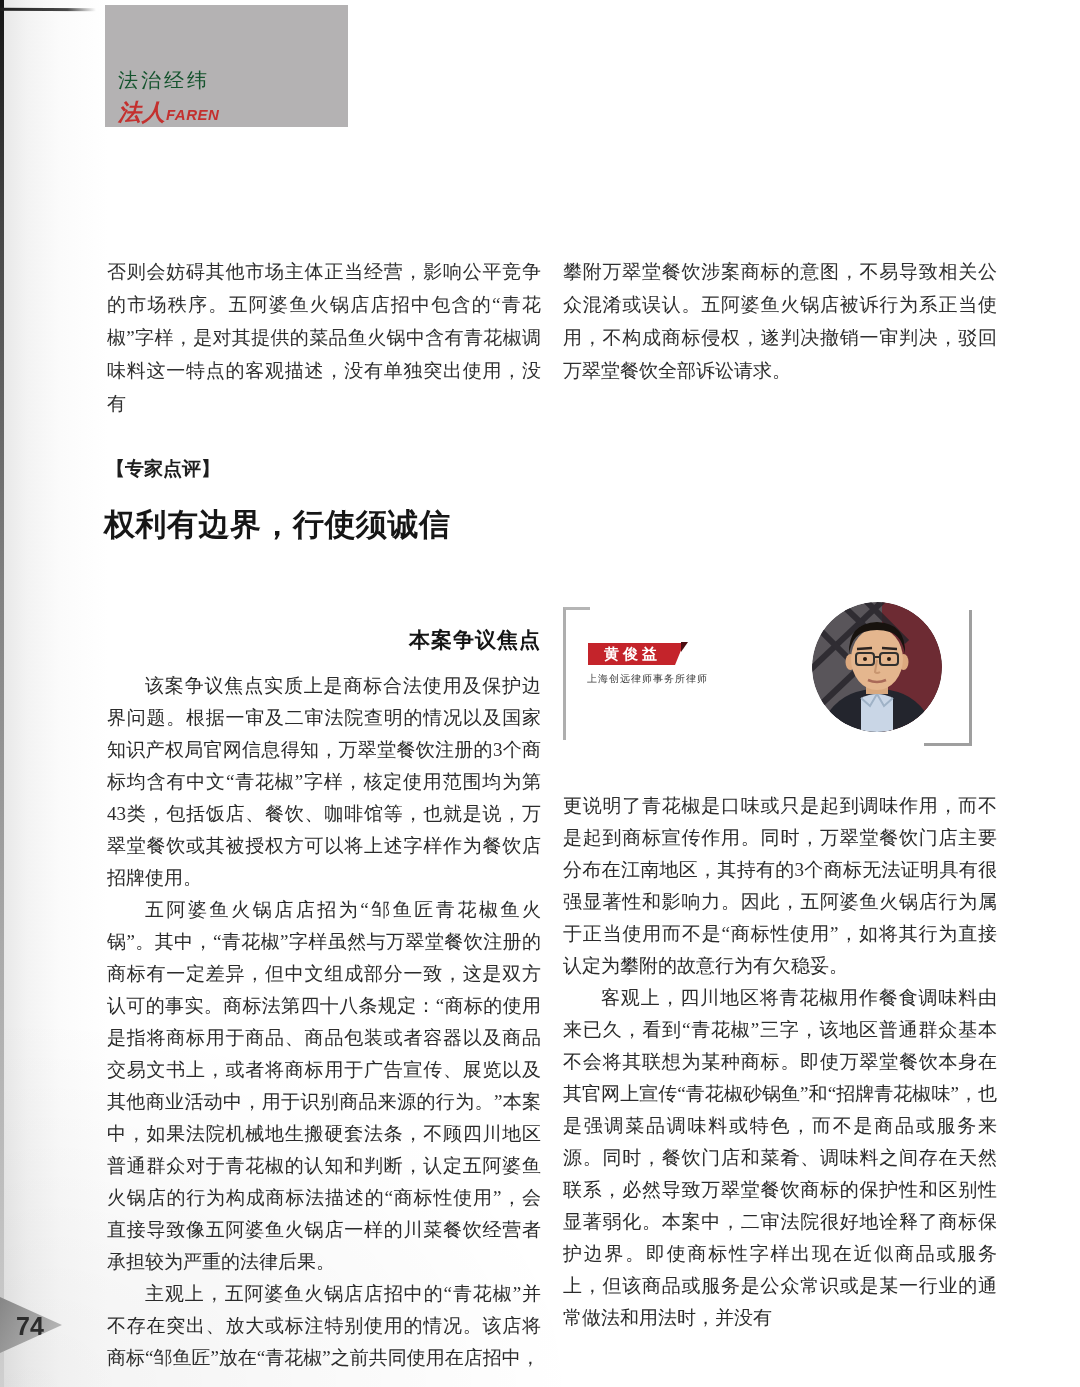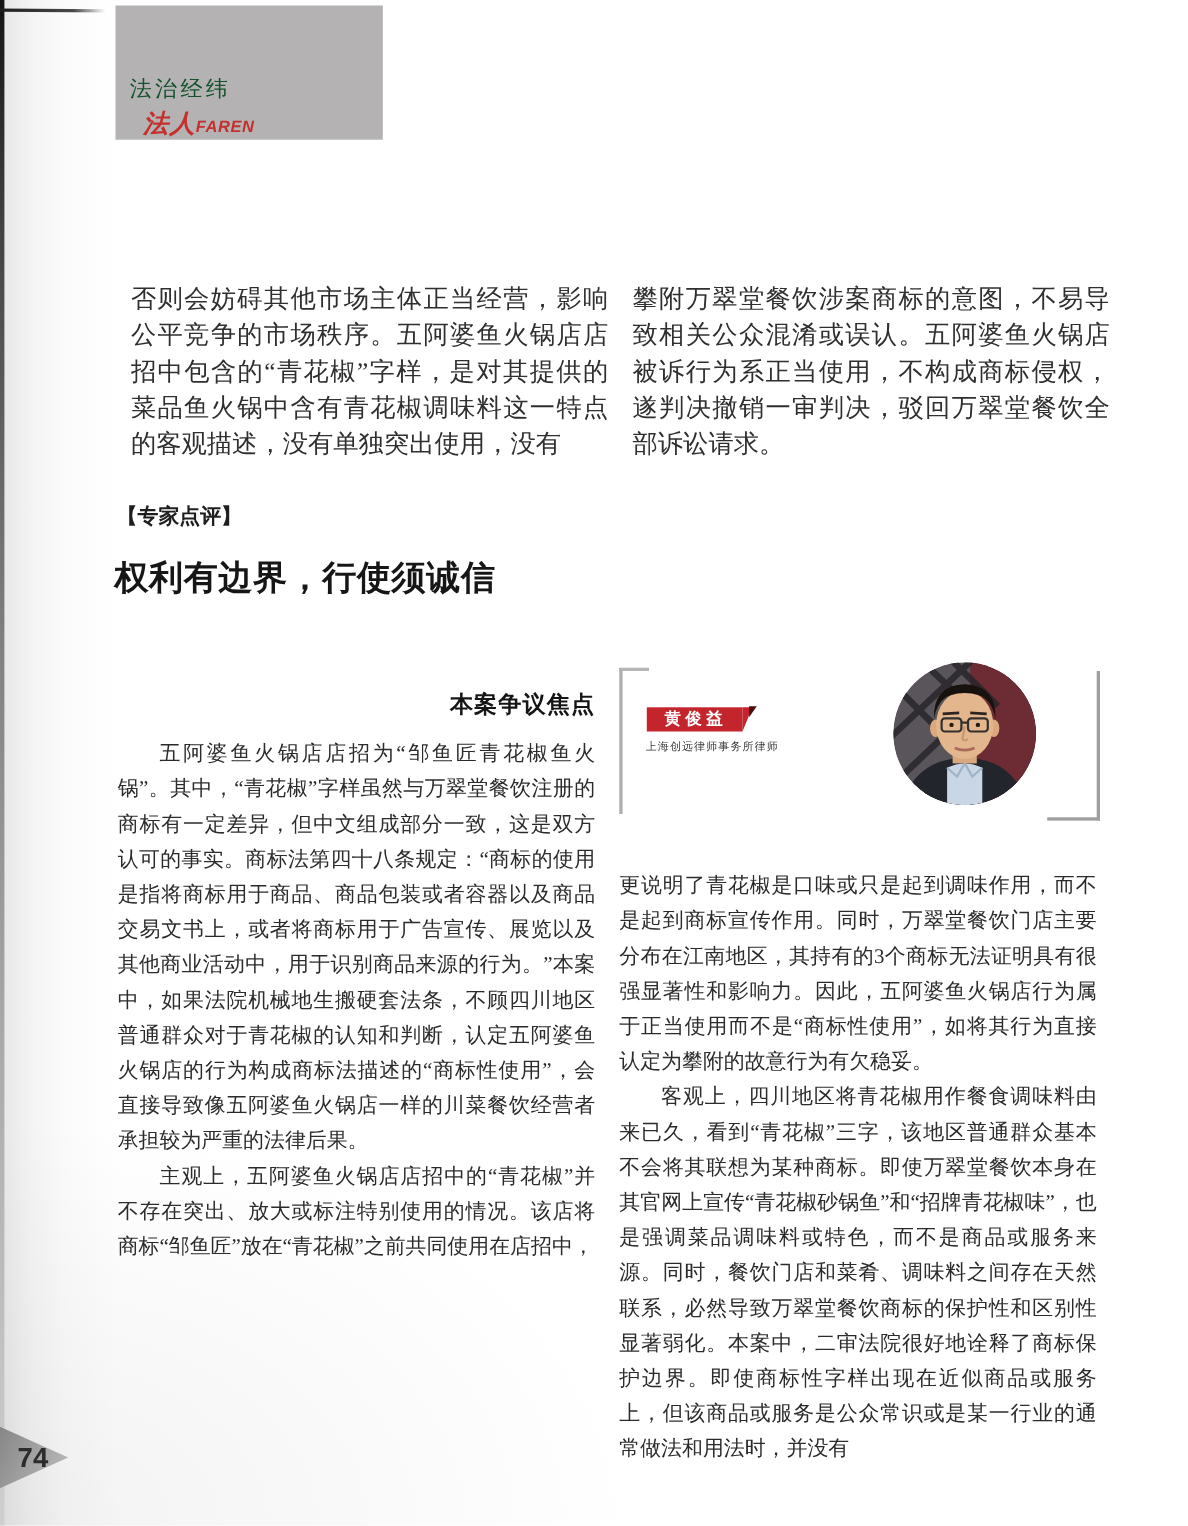--- a/index.html
+++ b/index.html
@@ -20,44 +20,44 @@
   .top-line{position:absolute;left:0;top:8px;width:96px;height:3px;
     background:linear-gradient(90deg,#1d1d1d 0%,#4a4a4a 70%,rgba(80,80,80,0) 100%);
     transform:rotate(0.4deg);}
   
   .header-box{position:absolute;left:105px;top:5px;width:243px;height:122px;background:#b4b2b3;}
   .header-label{position:absolute;left:13px;top:62px;
     font-family:"Liberation Sans","DejaVu Sans",sans-serif;
     font-size:20px;font-weight:500;color:#14532d;letter-spacing:3px;}
   .header-logo{position:absolute;left:13px;top:92px;white-space:nowrap;
     font-family:"Liberation Sans","DejaVu Sans",sans-serif;font-style:italic;font-weight:800;}
-  .logo-cn{font-size:23px;color:#c4302e;letter-spacing:1px;margin-left:12px;}
+  .logo-cn{font-size:23px;color:#c4302e;letter-spacing:1px;}
   .logo-en{font-size:15px;color:#c4302e;letter-spacing:0.5px;}
   
   .col{position:absolute;width:434px;text-align:justify;text-justify:inter-character;}
-  .intro{font-size:23px;line-height:33px;color:#2f2f2f;margin-left:12px;}
+  .intro{font-size:19px;line-height:33px;color:#2f2f2f;}
   .intro-left{left:107px;top:255px;}
   .intro-right{left:563px;top:255px;}
   
   .kicker{position:absolute;left:106px;top:456px;
     font-family:"Liberation Sans","DejaVu Sans",sans-serif;
     font-size:19px;font-weight:600;color:#1e1e1e;}
   .title{position:absolute;left:104px;top:504px;
     font-family:"Liberation Sans","DejaVu Sans",sans-serif;
     font-size:31px;font-weight:800;color:#161616;letter-spacing:0.5px;}
   .section-heading{position:absolute;left:107px;top:626px;width:434px;text-align:right;
     font-size:21px;font-weight:700;color:#151515;letter-spacing:1px;}
   
   .body-text{font-size:19px;line-height:32px;color:#2b2b2b;}
   .body-left{left:107px;top:670px;}
   .body-right{left:563px;top:790px;}
   .body-text p{margin:0;}
   .indent{text-indent:2em;}
   
-  .expert-card{position:absolute;left:563px;top:598px;width:433px;height:152px;padding-left:28px;}
+  .expert-card{position:absolute;left:563px;top:598px;width:433px;height:152px;}
   .bracket-tl{position:absolute;left:0;top:9px;width:24px;height:130px;
     border-left:3px solid #aeaeae;border-top:3px solid #b5b5b5;}
   .bracket-br{position:absolute;right:24px;top:12px;width:45px;height:133px;
     border-right:3px solid #9f9f9f;border-bottom:3px solid #9f9f9f;}
   .name-badge{position:absolute;left:25px;top:45px;height:22px;line-height:22px;
     background:#c4242b;color:#ffffff;padding:0 14px 0 16px;
     font-family:"Liberation Sans","DejaVu Sans",sans-serif;
     font-size:15px;font-weight:700;letter-spacing:4px;}
   .badge-fold{position:absolute;right:-9px;top:0;width:0;height:0;
     border-top:22px solid #c4242b;border-right:9px solid transparent;}
@@ -141,20 +141,21 @@
           <circle cx="53" cy="57" r="2" fill="#27190f"></circle>
           <circle cx="77" cy="57" r="2" fill="#27190f"></circle>
           <path d="M65,58 L63,70 Q65,72 68,70" fill="none" stroke="#c89670" stroke-width="2"></path>
           <path d="M56,78 Q65,82 74,78" fill="none" stroke="#a96a58" stroke-width="2.5"></path>
         </g>
       </svg>
     </div>
   </div>
 
   <div class="col body-text body-left">
+    <p class="indent">该案争议焦点实质上是商标合法使用及保护边界问题。根据一审及二审法院查明的情况以及国家知识产权局官网信息得知，万翠堂餐饮注册的3个商标均含有中文“青花椒”字样，核定使用范围均为第43类，包括饭店、餐饮、咖啡馆等，也就是说，万翠堂餐饮或其被授权方可以将上述字样作为餐饮店招牌使用。</p>
     <p class="indent">五阿婆鱼火锅店店招为“邹鱼匠青花椒鱼火锅”。其中，“青花椒”字样虽然与万翠堂餐饮注册的商标有一定差异，但中文组成部分一致，这是双方认可的事实。商标法第四十八条规定：“商标的使用是指将商标用于商品、商品包装或者容器以及商品交易文书上，或者将商标用于广告宣传、展览以及其他商业活动中，用于识别商品来源的行为。”本案中，如果法院机械地生搬硬套法条，不顾四川地区普通群众对于青花椒的认知和判断，认定五阿婆鱼火锅店的行为构成商标法描述的“商标性使用”，会直接导致像五阿婆鱼火锅店一样的川菜餐饮经营者承担较为严重的法律后果。</p>
     <p class="indent">主观上，五阿婆鱼火锅店店招中的“青花椒”并不存在突出、放大或标注特别使用的情况。该店将商标“邹鱼匠”放在“青花椒”之前共同使用在店招中，</p>
   </div>
   <div class="col body-text body-right">
     <p>更说明了青花椒是口味或只是起到调味作用，而不是起到商标宣传作用。同时，万翠堂餐饮门店主要分布在江南地区，其持有的3个商标无法证明具有很强显著性和影响力。因此，五阿婆鱼火锅店行为属于正当使用而不是“商标性使用”，如将其行为直接认定为攀附的故意行为有欠稳妥。</p>
     <p class="indent">客观上，四川地区将青花椒用作餐食调味料由来已久，看到“青花椒”三字，该地区普通群众基本不会将其联想为某种商标。即使万翠堂餐饮本身在其官网上宣传“青花椒砂锅鱼”和“招牌青花椒味”，也是强调菜品调味料或特色，而不是商品或服务来源。同时，餐饮门店和菜肴、调味料之间存在天然联系，必然导致万翠堂餐饮商标的保护性和区别性显著弱化。本案中，二审法院很好地诠释了商标保护边界。即使商标性字样出现在近似商品或服务上，但该商品或服务是公众常识或是某一行业的通常做法和用法时，并没有</p>
   </div>
 
   <div class="page-num-arrow">
     <div class="page-num">74</div>

